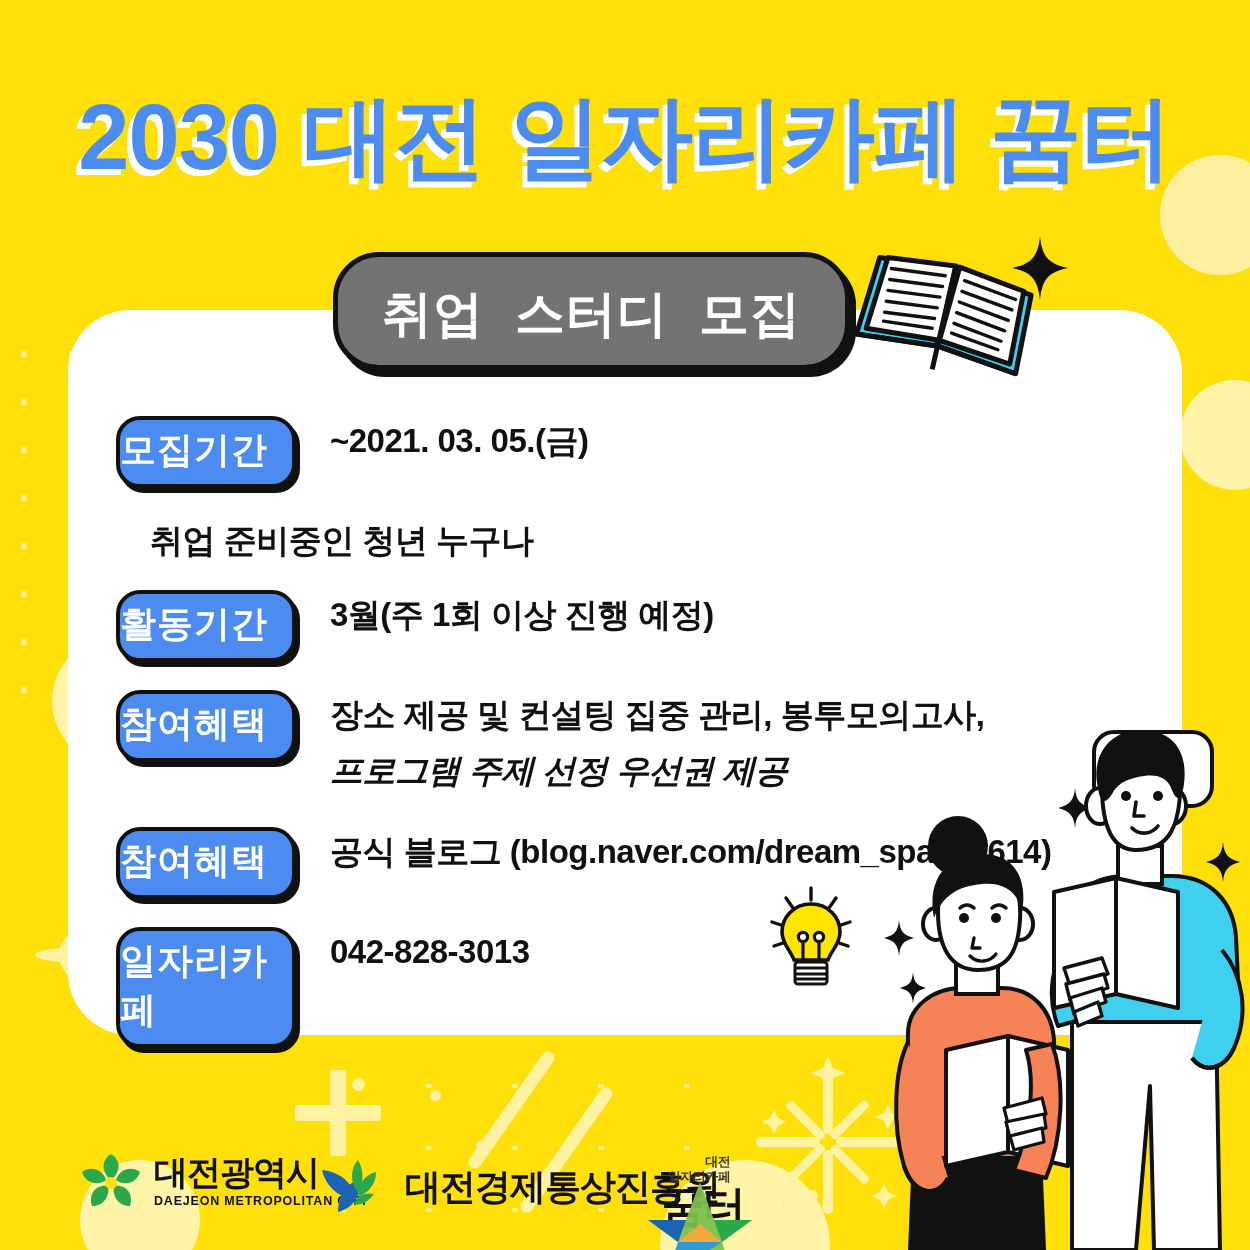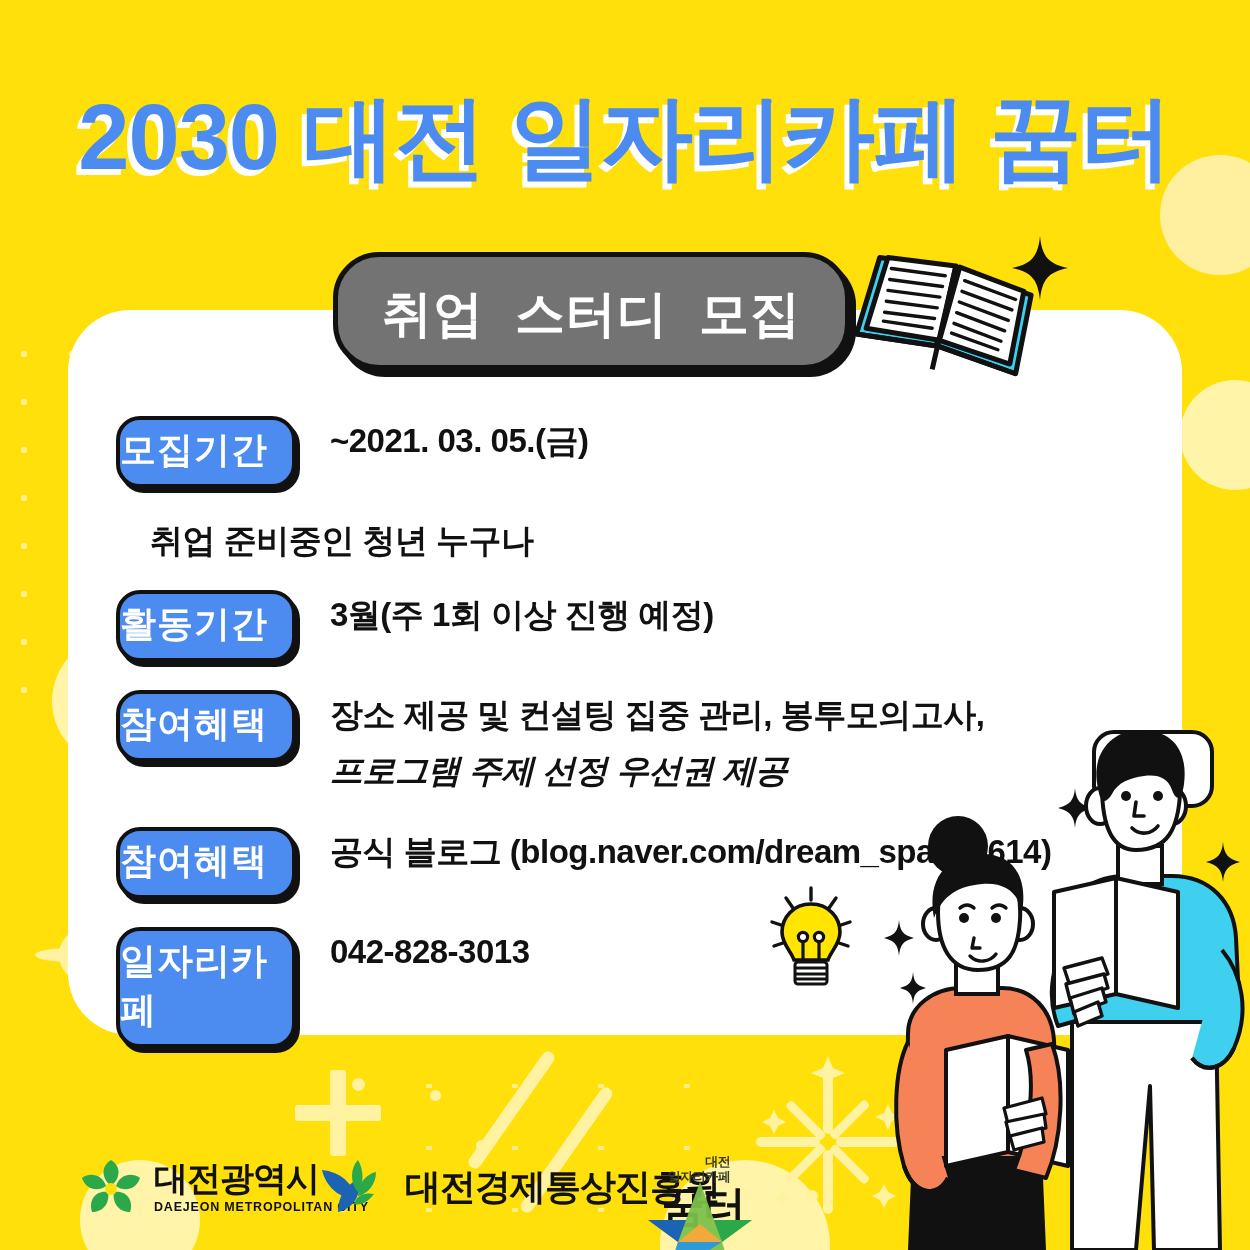--- a/index.html
+++ b/index.html
@@ -86,21 +86,21 @@
 
   
   .people{position:absolute;left:886px;top:726px;width:364px;height:524px;}
 
   
   .bulb{position:absolute;left:766px;top:884px;width:90px;height:110px;}
 
   
   .footer{position:absolute;left:0;top:1150px;width:1250px;height:90px;}
   .logo{position:absolute;display:flex;align-items:center;}
-  .logo1{left:78px;top:6px;}
+  .logo1{left:78px;top:0;}
   .logo2{left:318px;top:8px;gap:13px;}
   .logo3{left:650px;top:4px;flex-direction:column;}
   .logo-text-kr{font-size:34px;font-weight:bold;color:#111;letter-spacing:-1px;line-height:1;}
   .logo-text-en{font-size:12.5px;font-weight:bold;color:#111;letter-spacing:.8px;margin-top:5px;}
   .kt-small{font-size:13px;font-weight:bold;color:#3a3a2a;line-height:1.18;text-align:right;letter-spacing:-.5px;}
   .kt-big{font-size:43px;font-weight:bold;color:#111;letter-spacing:-1.5px;line-height:1;}
 </style>
 </head>
 <body>
 

